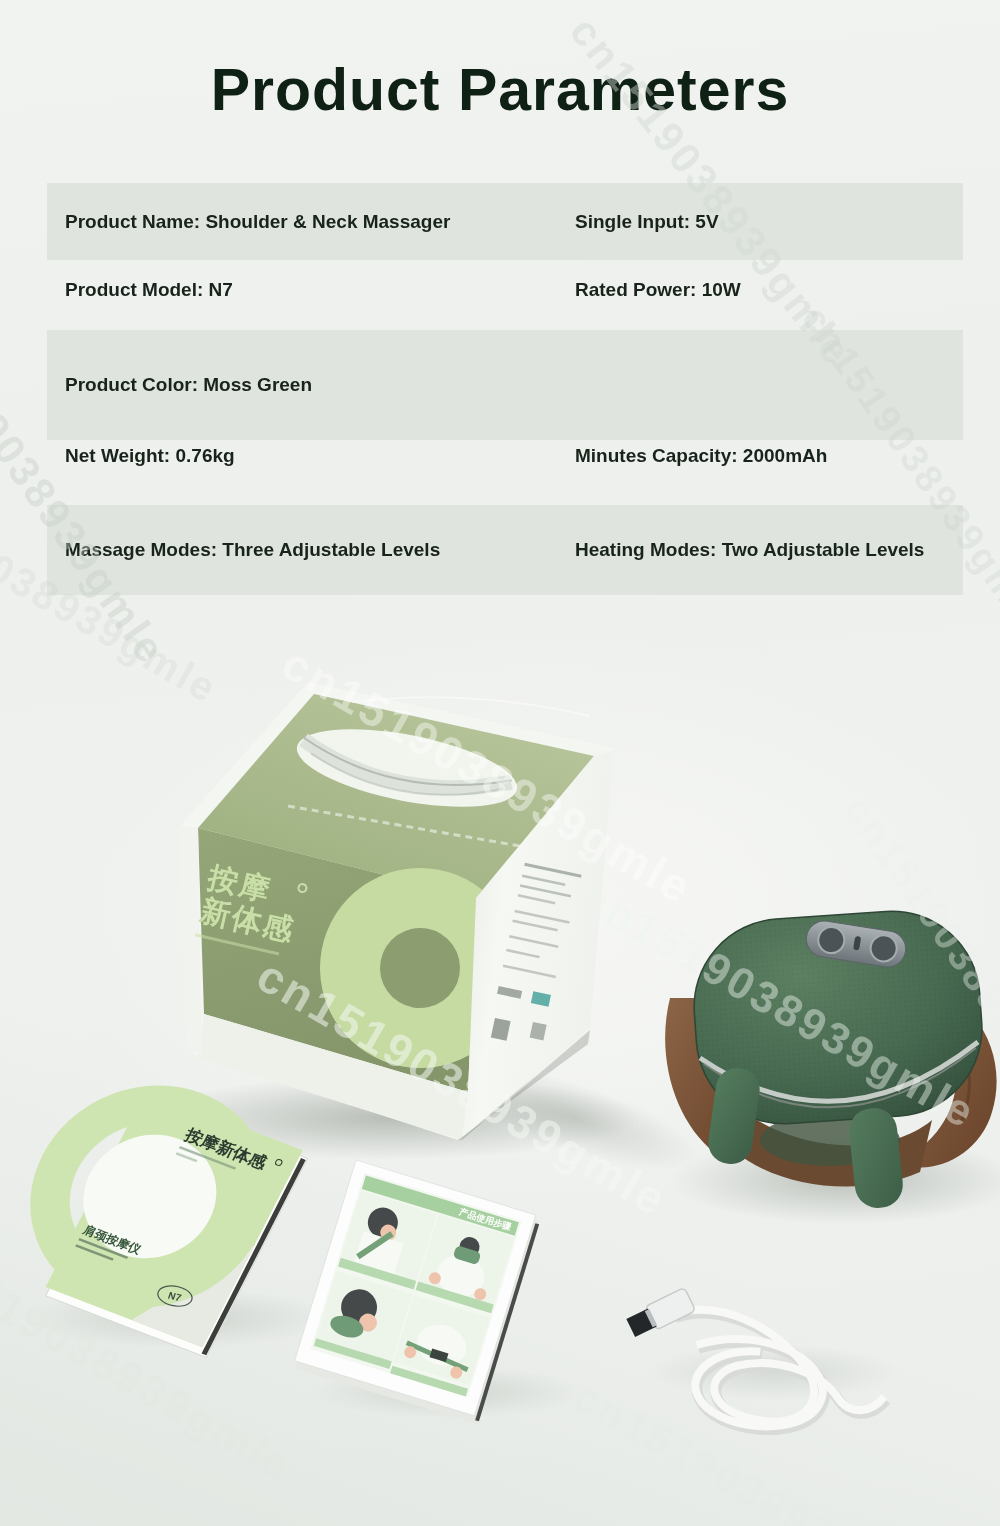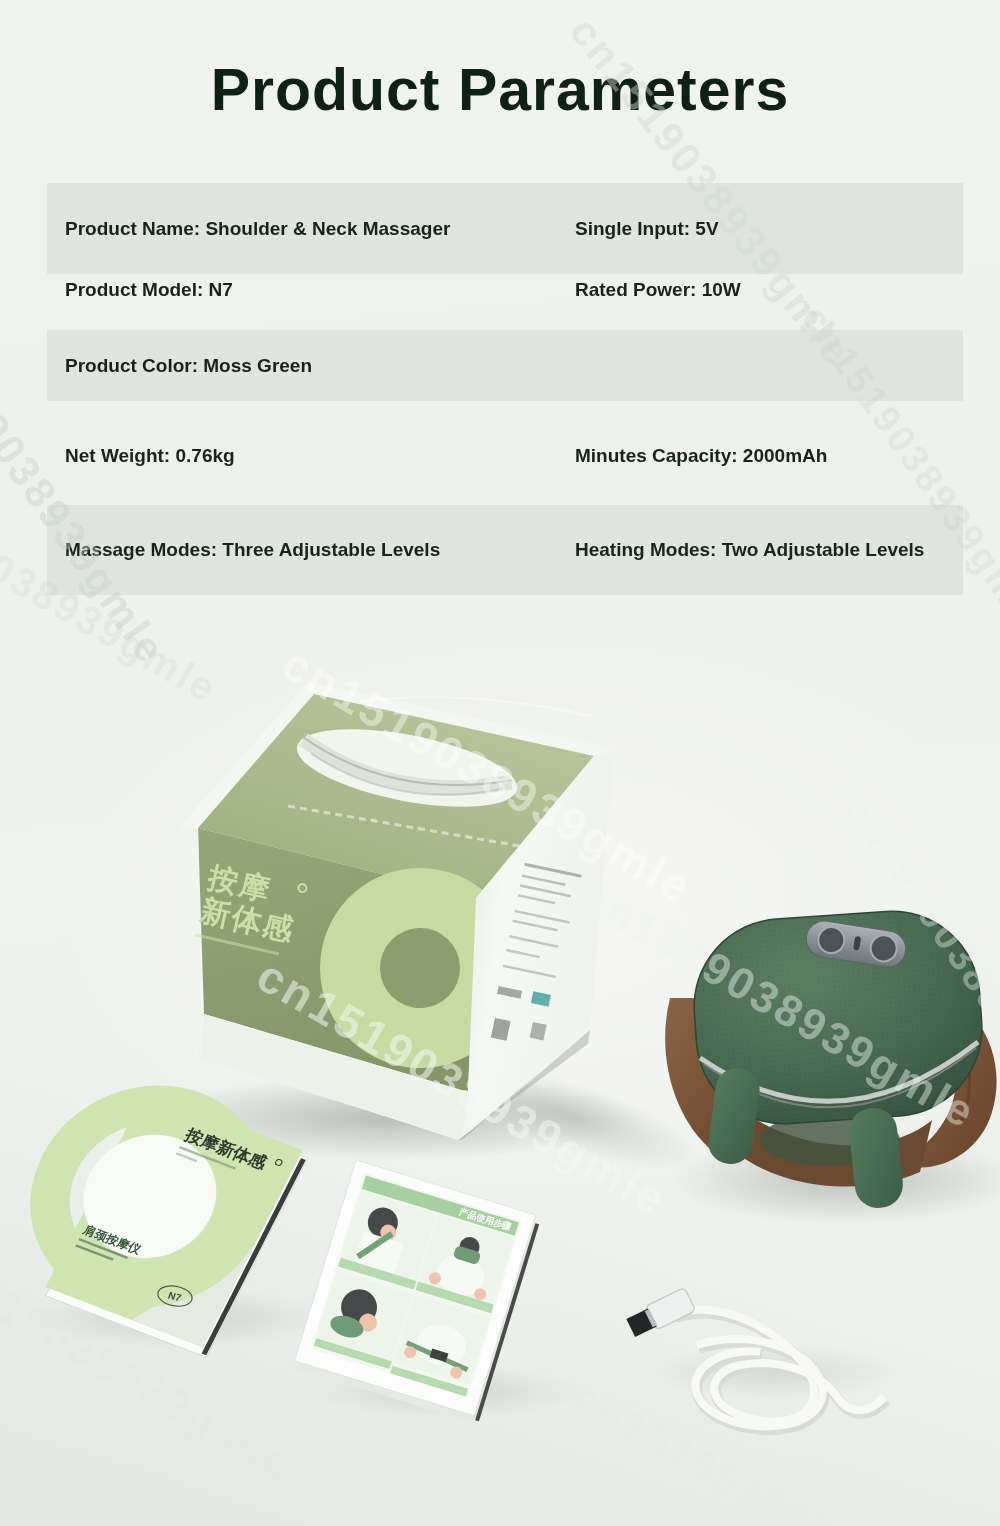--- a/index.html
+++ b/index.html
@@ -13,23 +13,23 @@
     background:radial-gradient(ellipse 700px 420px at 55% 35%, #f6f7f5 0%, rgba(246,247,245,0) 70%),
                linear-gradient(200deg, rgba(220,226,220,0) 60%, rgba(214,221,214,0.45) 100%);
   }
   .page-title{
     position:absolute;left:0;top:56px;width:100%;margin:0;
     text-align:center;font-size:59px;font-weight:bold;letter-spacing:1px;
     color:#0f2015;
   }
   .spec-row{position:absolute;left:47px;width:916px;}
   .spec-row.band{background:#dfe5de;}
-  .r1{top:183px;height:91px;}
+  .r1{top:183px;height:77px;}
   .r2{top:260px;height:59px;}
-  .r3{top:330px;height:71px;}
+  .r3{top:330px;height:110px;}
   .r4{top:419px;height:74px;}
   .r5{top:505px;height:90px;}
   .spec-cell{
     position:absolute;top:50%;transform:translateY(-50%);
     font-size:19px;font-weight:bold;color:#18231b;white-space:nowrap;
   }
   .spec-cell.left{left:18px;}
   .spec-cell.right{left:528px;}
   .scene{position:absolute;left:0;top:0;width:1000px;height:1526px;pointer-events:none;}
   .wm{

